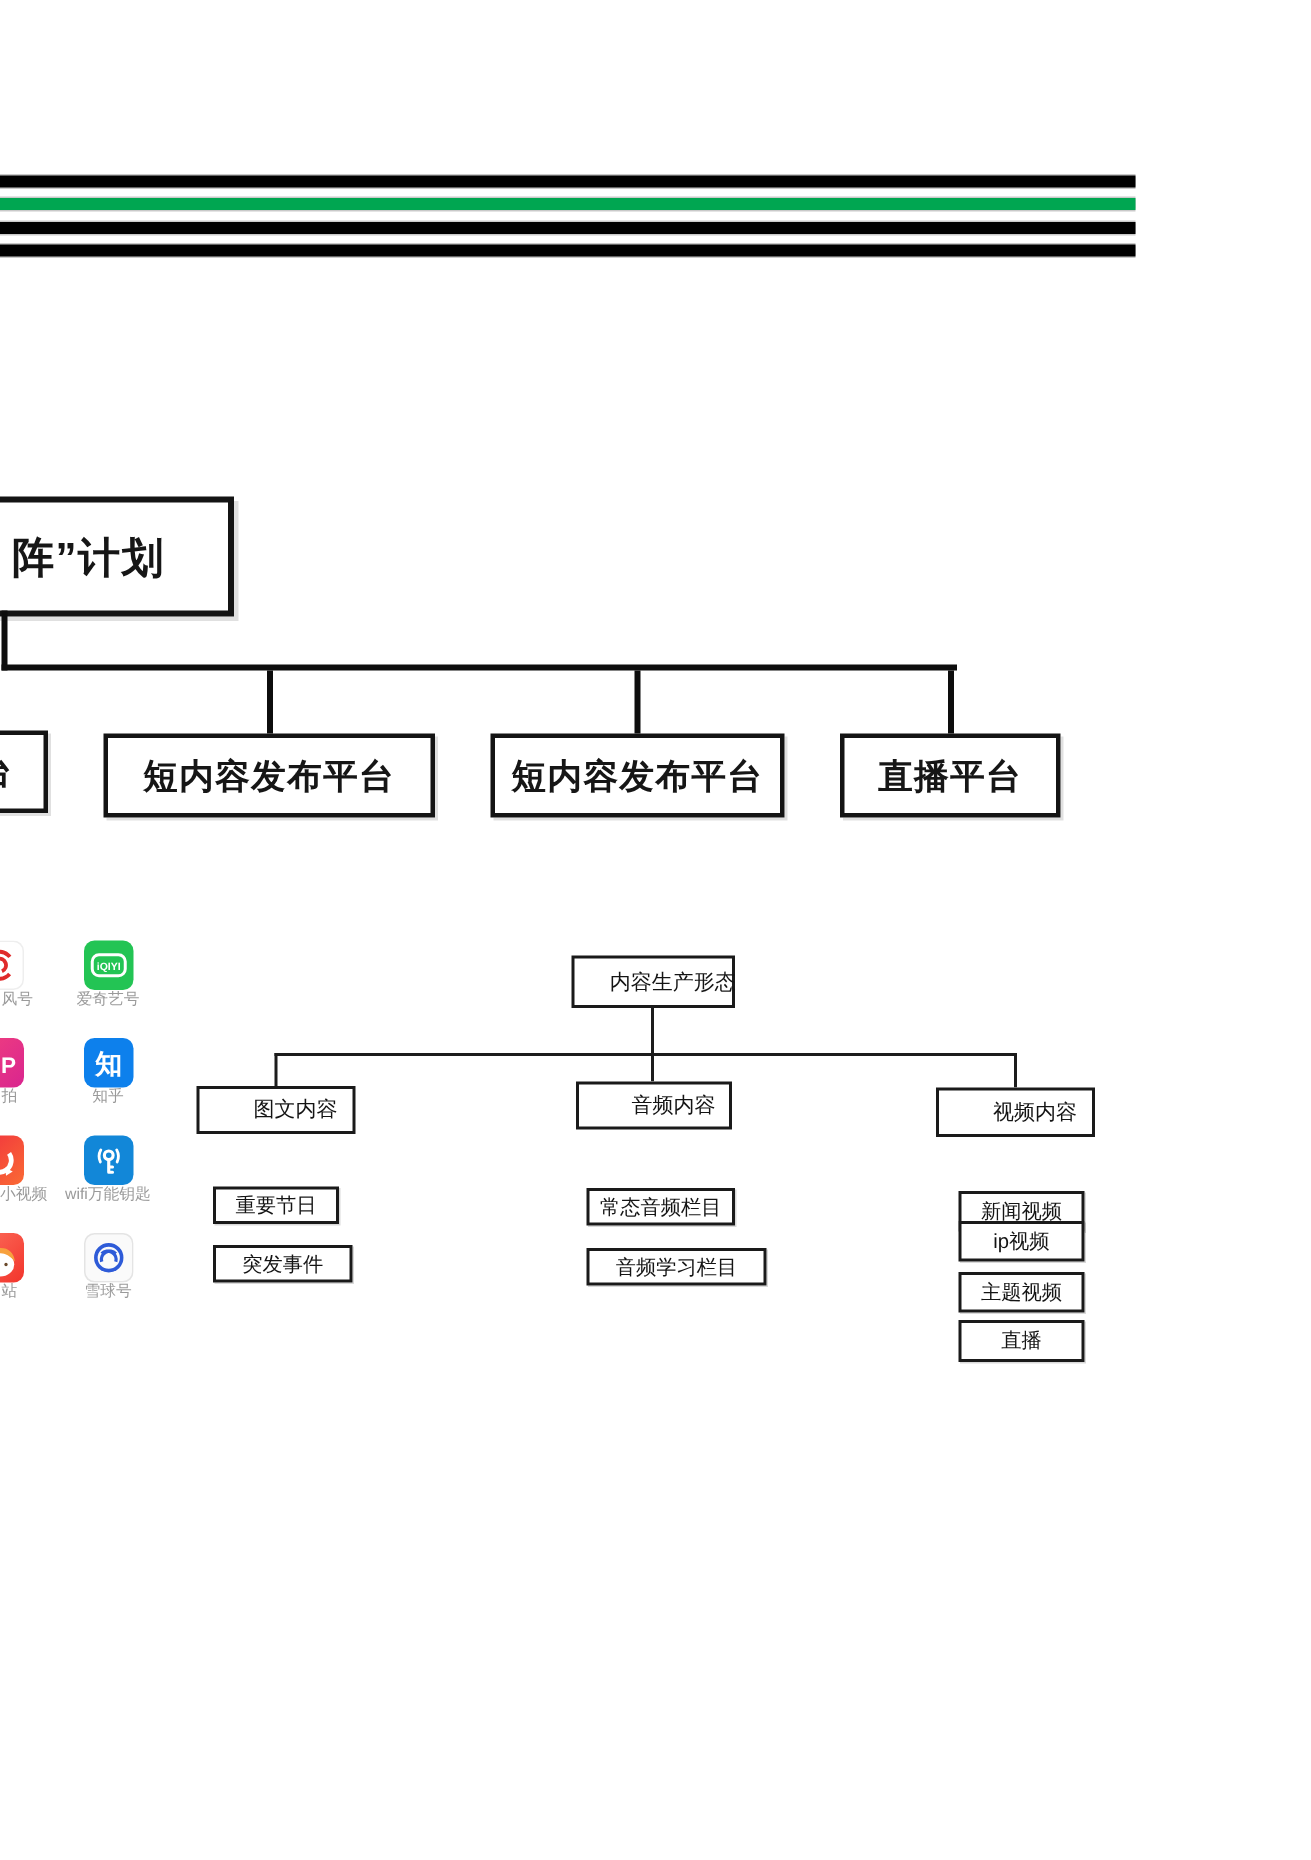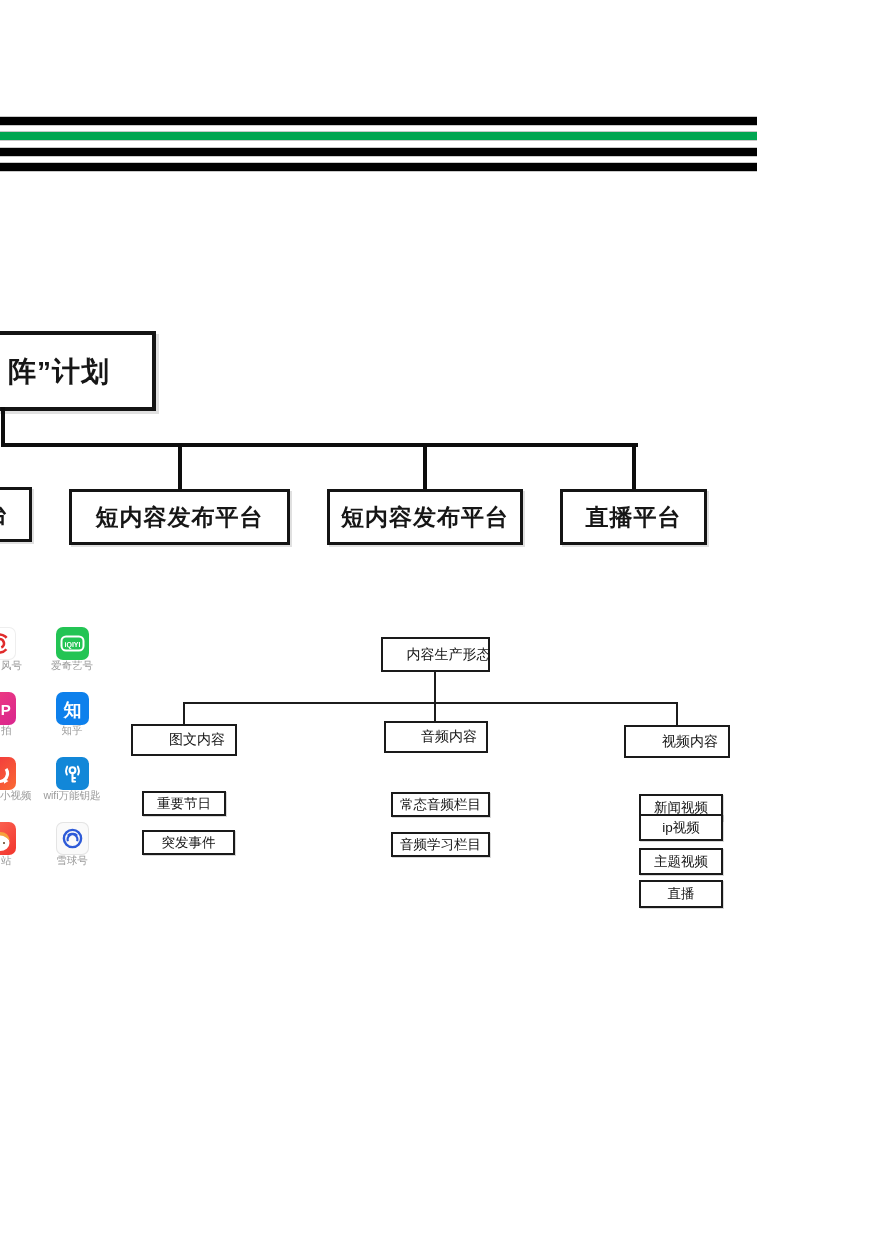--- a/index.html
+++ b/index.html
@@ -171,21 +171,21 @@
 <div class="leaf" style="left:142px;top:791px;width:84px;height:25px;box-sizing:border-box;">
   <span>重要节日</span>
 </div>
 <div class="leaf" style="left:142px;top:830px;width:93px;height:25px;box-sizing:border-box;">
   <span>突发事件</span>
 </div>
 
 <div class="leaf" style="left:391px;top:792px;width:99px;height:25px;box-sizing:border-box;">
   <span>常态音频栏目</span>
 </div>
-<div class="leaf" style="left:391px;top:832px;width:99px;height:25px;box-sizing:border-box;">
+<div class="leaf" style="left:391px;top:832px;width:120px;height:25px;box-sizing:border-box;">
   <span>音频学习栏目</span>
 </div>
 
 <div class="leaf" style="left:639px;top:782px;width:84px;height:27px;box-sizing:border-box;margin-top:12px;">
   <span>新闻视频</span>
 </div>
 <div class="leaf" style="left:639px;top:814px;width:84px;height:27px;box-sizing:border-box;">
   <span>ip视频</span>
 </div>
 <div class="leaf" style="left:639px;top:848px;width:84px;height:27px;box-sizing:border-box;">

